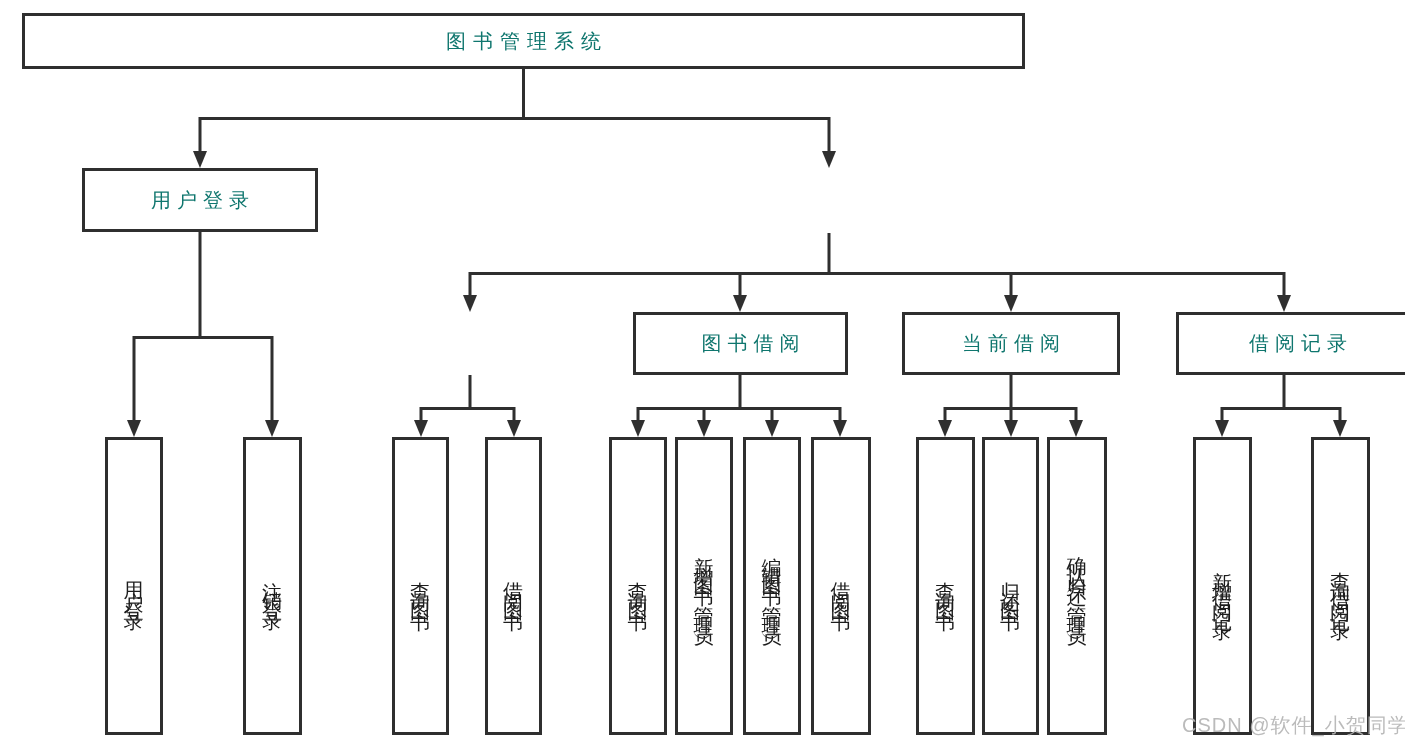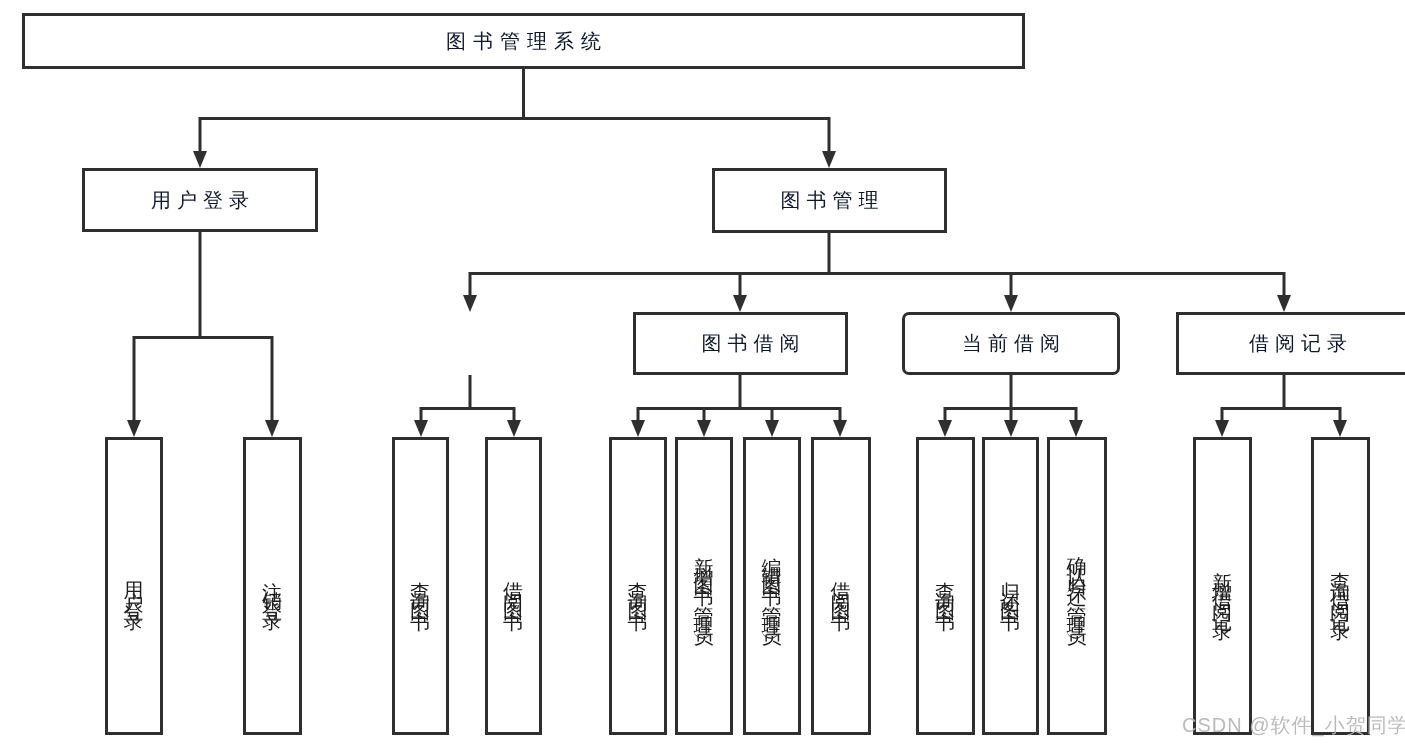--- a/index.html
+++ b/index.html
@@ -8,21 +8,21 @@
     font-family:"Liberation Sans","DejaVu Sans",sans-serif;color:#1d1d1d;
   }
   #connectors{position:absolute;left:0;top:0;width:1405px;height:747px;}
   #connectors path{stroke:#2f2f2f;stroke-width:3;fill:none;}
   #connectors polygon{fill:#2f2f2f;stroke:none;}
   .box{
     position:absolute;box-sizing:border-box;border:3px solid #2f2f2f;background:#ffffff;
     display:flex;align-items:center;justify-content:center;
   }
   .hlabel{
-    font-size:20px;letter-spacing:6px;text-indent:6px;white-space:nowrap;color:#0f172a;
+    font-size:20px;letter-spacing:6px;text-indent:6px;white-space:nowrap;color:#0f766e;
   }
   .root .hlabel{letter-spacing:7px;text-indent:7px;}
   .vlabel{
     writing-mode:vertical-rl;text-orientation:mixed;
     font-size:20px;letter-spacing:10px;white-space:nowrap;color:#1d1d1d;
     line-height:1;
   }
   #watermark{
     position:absolute;left:1182px;top:712px;font-size:20px;letter-spacing:1px;
     color:#b4b4b4;opacity:0.9;white-space:nowrap;z-index:5;
@@ -71,28 +71,25 @@
     <polygon points="1333,420 1347,420 1340,437"></polygon>
   </svg>
 
   <div class="box root" style="left:22px;top:13px;width:1003px;height:56px;">
     <span class="hlabel">图书管理系统</span>
   </div>
 
   <div class="box" style="left:82px;top:168px;width:236px;height:64px;">
     <span class="hlabel">用户登录</span>
   </div>
-  <div class="box" style="left:712px;top:168px;width:235px;height:65px;">
-    <span class="hlabel">图书管理</span>
-  </div>
 
   <div class="box" style="left:633px;top:312px;width:215px;height:63px;padding-left:20px;">
     <span class="hlabel">图书借阅</span>
   </div>
-  <div class="box" style="left:902px;top:312px;width:218px;height:63px;border-radius:7px;">
+  <div class="box" style="left:902px;top:312px;width:218px;height:63px;">
     <span class="hlabel">当前借阅</span>
   </div>
   <div class="box" style="left:1176px;top:312px;width:244px;height:63px;">
     <span class="hlabel">借阅记录</span>
   </div>
 
   <div class="box" style="left:105px;top:437px;width:58px;height:298px;">
     <span class="vlabel">用户登录</span>
   </div>
   <div class="box" style="left:243px;top:437px;width:59px;height:298px;">

